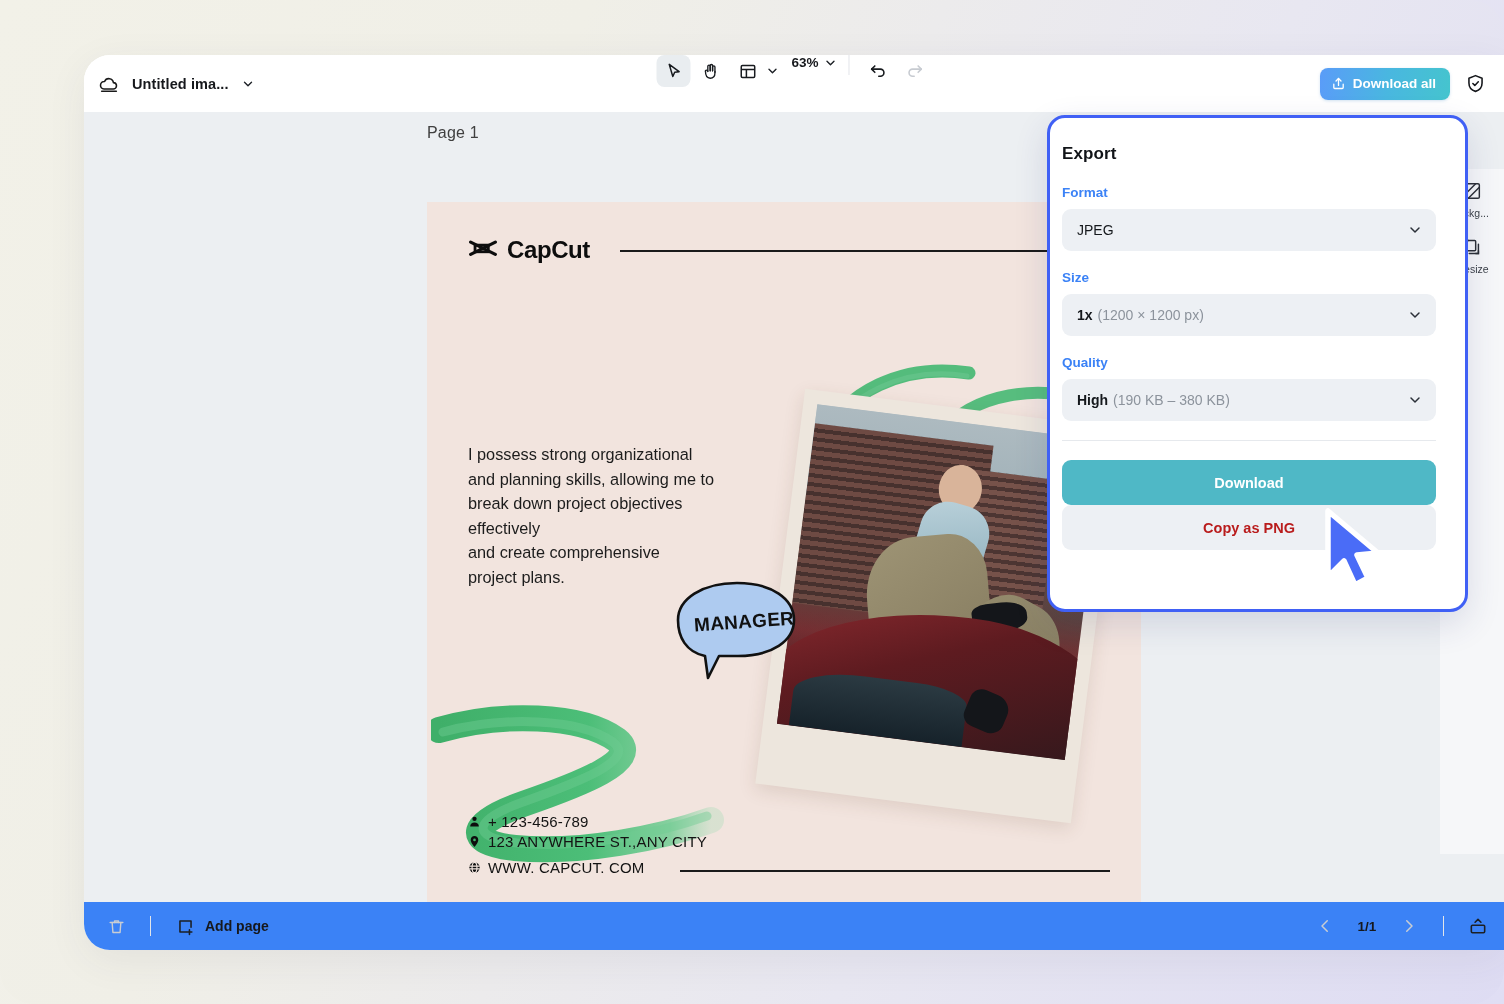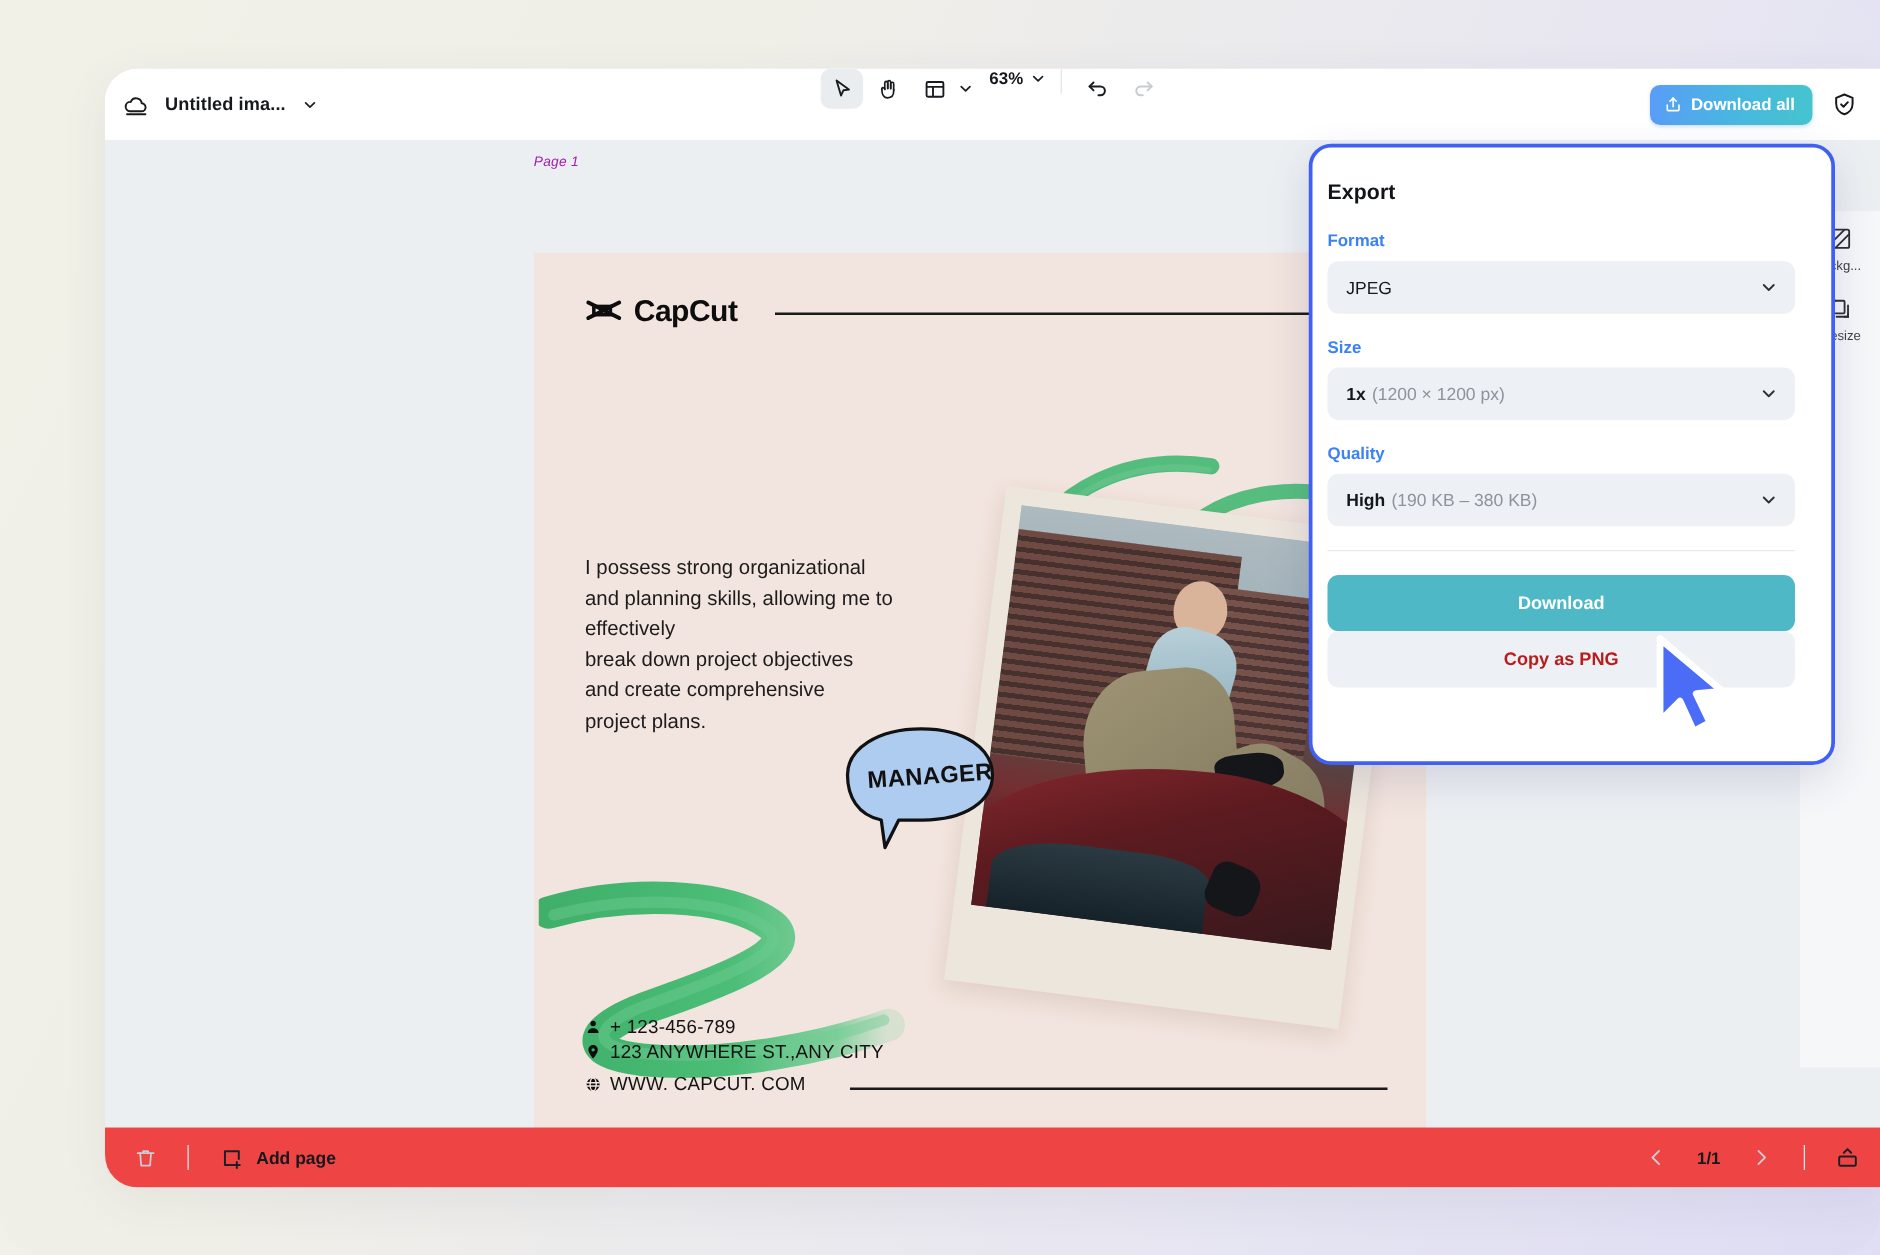--- a/index.html
+++ b/index.html
@@ -79,21 +79,21 @@
   .shield-btn { width: 26px; height: 26px; display:flex; align-items:center; justify-content:center; color:#16181c; cursor:pointer;}
 
   
   .workarea {
     position: absolute; left: 0; top: 57px; right: 0; bottom: 48px;
     background: #ECEFF2;
     overflow: hidden;
   }
   .page-label {
     position: absolute; left: 343px; top: 12px;
-    font-size: 11px; color: #a21caf; letter-spacing: .2px; font-style: italic;
+    font-size: 16px; color: #404040; letter-spacing: .2px;
   }
   .artboard {
     position: absolute; left: 343px; top: 90px;
     width: 714px; height: 720px;
     background: #F2E4DE;
     overflow: hidden;
   }
 
   
   .cc-logo { position: absolute; left: 41px; top: 34px; display: flex; align-items: center; gap: 9px; }
@@ -179,21 +179,21 @@
     background: #F6F7F9; padding-top: 10px;
     display: flex; flex-direction: column; align-items: center; gap: 16px;
   }
   .rail-item { display:flex; flex-direction:column; align-items:center; gap:4px; cursor:pointer; }
   .rail-ico { width: 24px; height: 24px; color:#2b2f36; display:flex; align-items:center; justify-content:center;}
   .rail-lbl { font-size: 10.5px; color:#3a3f46; white-space: nowrap; }
 
   
   .bottombar {
     position: absolute; left: 0; right: 0; bottom: 0; height: 48px;
-    background: #ef4444; display: flex; align-items: center;
+    background: #3b82f6; display: flex; align-items: center;
     padding: 0 14px 0 20px; z-index: 15;
   }
   .bb-left { display: flex; align-items: center; gap: 14px; }
   .bb-icon { width: 24px; height: 24px; display:flex; align-items:center; justify-content:center; cursor:pointer; color:#1c2025;}
   .bb-icon.disabled { color: #C9CDD3; cursor: default; }
   .bb-add { display:flex; align-items:center; gap:8px; cursor:pointer; }
   .bb-add-lbl { font-size: 14px; font-weight: 700; color: #16181c; }
   .bb-right { margin-left: auto; display:flex; align-items:center; gap: 14px; }
   .pg-ind { font-size: 13.5px; font-weight: 700; color: #16181c; min-width: 32px; text-align:center; }
 
@@ -347,22 +347,22 @@
             <rect x="8" y="7.5" width="15" height="7.5" fill="none" stroke="#0d0d0d" stroke-width="3.2"></rect>
           </svg>
           <span class="cc-word">CapCut</span>
         </div>
         <div class="hline-top"></div>
 
 
         <div class="poster-body">
           <div>I possess strong organizational</div>
           <div>and planning skills, allowing me to</div>
+          <div>break down project objectives</div>
           <div>effectively</div>
-          <div>break down project objectives</div>
           <div>and create comprehensive</div>
           <div>project plans.</div>
         </div>
 
         <svg class="brush-arc1" viewBox="0 0 180 130">
           <path d="M8 96 C 34 44, 92 16, 158 26" stroke="#46B873" stroke-width="13" fill="none" stroke-linecap="round" opacity=".92"></path>
           <path d="M10 97 C 36 46, 94 19, 156 29" stroke="#6CC78F" stroke-width="5" fill="none" stroke-linecap="round" opacity=".55"></path>
         </svg>
         <svg class="brush-arc2" viewBox="0 0 160 70">
           <path d="M4 54 C 38 12, 104 4, 154 22" stroke="#46B873" stroke-width="12" fill="none" stroke-linecap="round" opacity=".9"></path>

